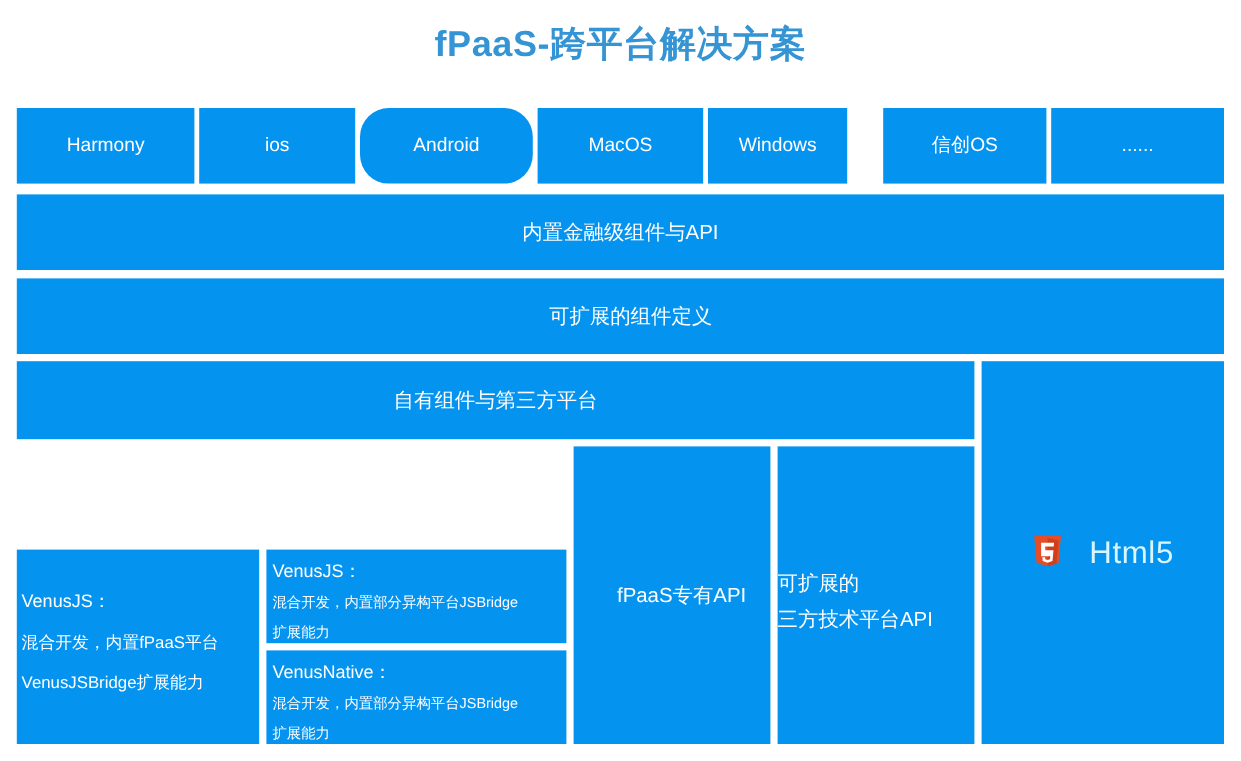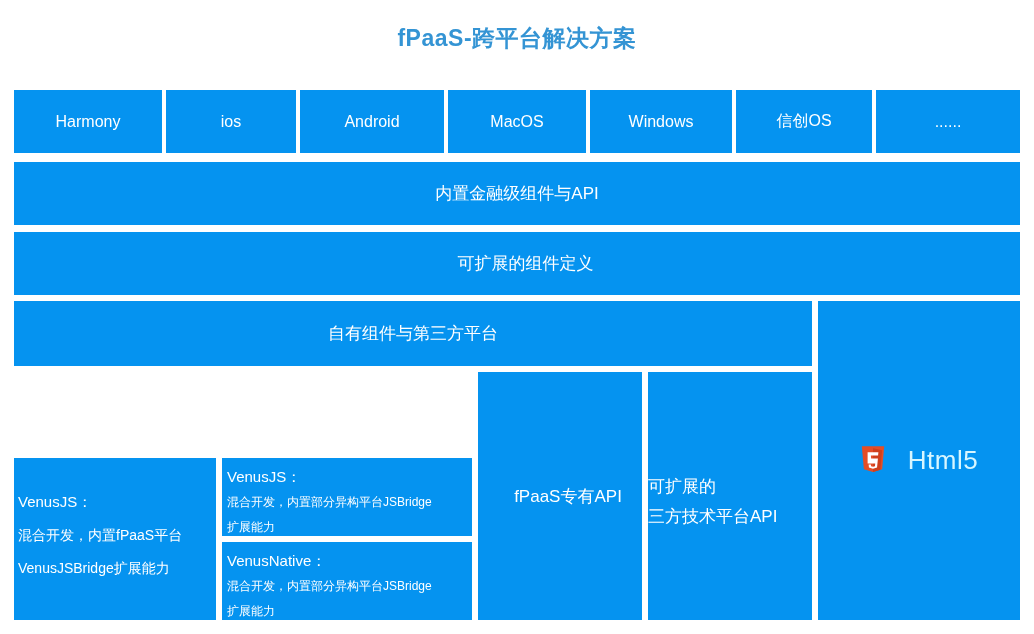--- a/index.html
+++ b/index.html
@@ -19,21 +19,21 @@
     background: #ffffff;
   }
 
   
   #title {
     position: absolute;
     left: 0;
     top: 16px;
     width: 1034px;
     text-align: center;
-    font-size: 23px;
+    font-size: 30px;
     font-weight: 700;
     color: #3494d4;
     letter-spacing: 0.5px;
     line-height: 44px;
     white-space: nowrap;
   }
 
   
   .blk {
     position: absolute;
@@ -166,27 +166,27 @@
 <div id="stage">
 
   <div id="title">fPaaS-跨平台解决方案</div>
 
   <div class="blk platform" style="left:14px;width:148px;">
     <span>Harmony</span>
   </div>
   <div class="blk platform" style="left:166px;width:130px;">
     <span>ios</span>
   </div>
-  <div class="blk platform" style="left:300px;width:144px;">
+  <div class="blk platform" style="left:300px;width:144px;border-radius:24px;">
     <span>Android</span>
   </div>
   <div class="blk platform" style="left:448px;width:138px;">
     <span>MacOS</span>
   </div>
-  <div class="blk platform" style="left:590px;width:142px;">
+  <div class="blk platform" style="left:590px;width:116px;">
     <span>Windows</span>
   </div>
   <div class="blk platform" style="left:736px;width:136px;">
     <span>信创OS</span>
   </div>
   <div class="blk platform" style="left:876px;width:144px;">
     <span>......</span>
   </div>
 
   <div class="blk banner" id="banner-api">

